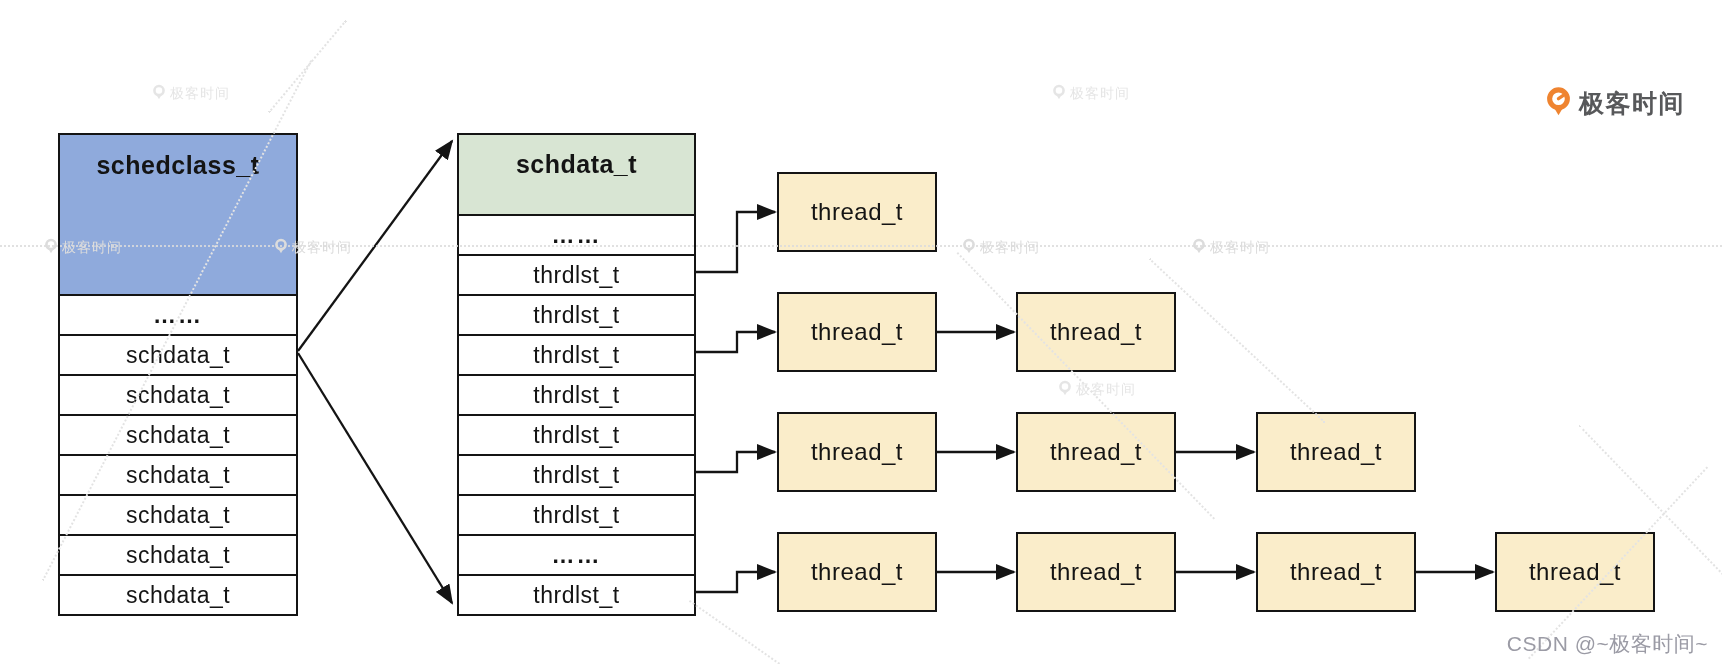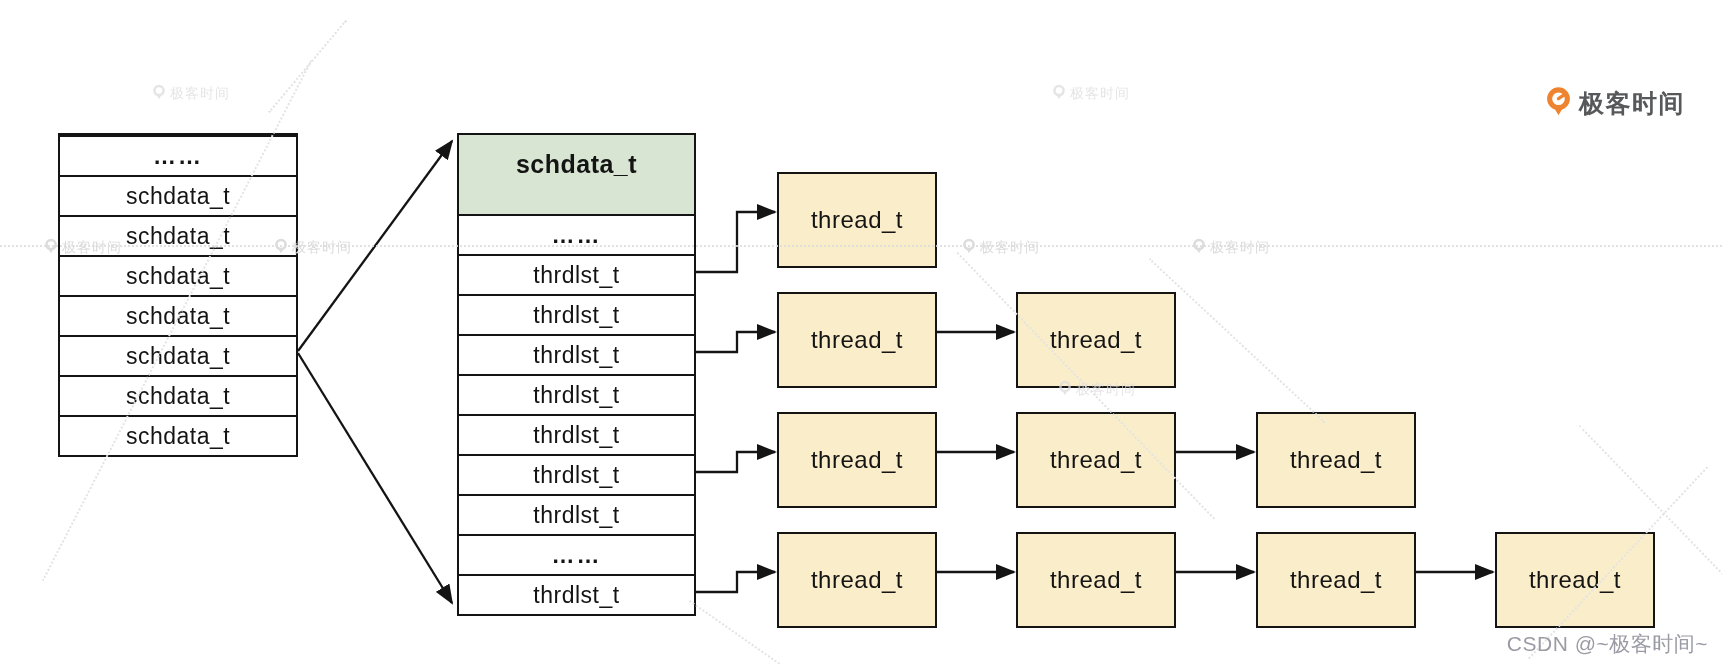--- a/index.html
+++ b/index.html
@@ -22,21 +22,21 @@
   .mid  .thead{height:79px;background:var(--middle-header-bg,#d8e5d3);padding-top:15px;}
   .trow{
     height:40px;box-sizing:border-box;border-top:2px solid var(--border-ink,#141414);
     display:flex;align-items:center;justify-content:center;
     font-size:23px;letter-spacing:.5px;background:#fff;
   }
   .trow.dots{font-weight:bold;letter-spacing:2px;}
 
   
   .thread-box{
-    position:absolute;z-index:2;width:160px;height:96px;box-sizing:border-box;
+    position:absolute;z-index:2;width:160px;height:80px;box-sizing:border-box;
     background:var(--thread-box-bg,#faedca);border:2px solid var(--border-ink,#141414);
     display:flex;align-items:center;justify-content:center;font-size:24px;letter-spacing:.5px;
   }
 
   
   #watermark-layer{position:absolute;inset:0;z-index:3;pointer-events:none;}
   .wm{
     position:absolute;display:flex;align-items:center;gap:4px;
     color:var(--watermark-gray,#dcdcdc);font-size:14px;letter-spacing:1px;white-space:nowrap;
   }
@@ -73,20 +73,21 @@
         <path d="M 937 332 L 1014 332" class="arrow-path" marker-end="url(#ah)"></path>
         <path d="M 937 452 L 1014 452" class="arrow-path" marker-end="url(#ah)"></path>
         <path d="M 1176 452 L 1254 452" class="arrow-path" marker-end="url(#ah)"></path>
         <path d="M 937 572 L 1014 572" class="arrow-path" marker-end="url(#ah)"></path>
         <path d="M 1176 572 L 1254 572" class="arrow-path" marker-end="url(#ah)"></path>
         <path d="M 1416 572 L 1493 572" class="arrow-path" marker-end="url(#ah)"></path>
       </g>
   </svg>
 
   <div class="stable left">
+    <div class="thead">schedclass_t</div>
     <div id="left-rows">
         <div class="trow dots">……</div>
         <div class="trow">schdata_t</div>
         <div class="trow">schdata_t</div>
         <div class="trow">schdata_t</div>
         <div class="trow">schdata_t</div>
         <div class="trow">schdata_t</div>
         <div class="trow">schdata_t</div>
         <div class="trow">schdata_t</div>
       </div>

